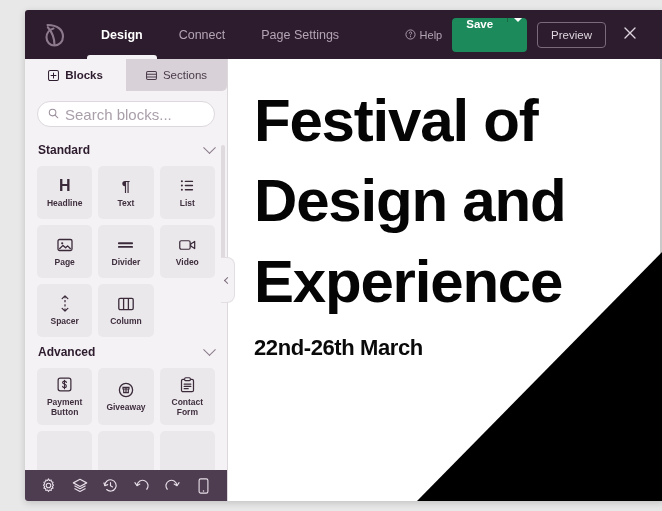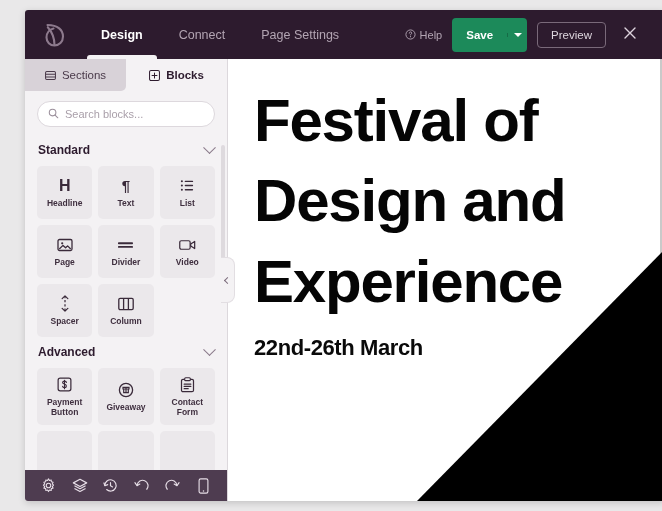--- a/index.html
+++ b/index.html
@@ -82,21 +82,21 @@
     align-items: center;
     gap: 4px;
     color: #b3a5b3;
     font-size: 11px;
     cursor: pointer;
   }
   .help-link svg { display:block; }
 
   .save-group {
     display: flex;
-    align-items: center;
+    align-items: flex-start;
     height: 34px;
     border-radius: 4px;
     overflow: hidden;
     background: #1c8a5a;
   }
   .save-btn {
     padding: 0 14px;
     display: flex;
     align-items: center;
     color: #fff;
@@ -193,21 +193,21 @@
     display: flex;
     align-items: center;
     padding: 0 10px;
     gap: 6px;
   }
   .search-box input {
     border: 0;
     outline: 0;
     background: transparent;
     font-family: "Liberation Sans", sans-serif;
-    font-size: 11px;
+    font-size: 15px;
     color: #3a2a3a;
     width: 100%;
   }
   .search-box input::placeholder { color: #a99fa9; }
 
   .sidebar-scroll {
     flex: 1 1 auto;
     overflow: hidden;
     padding: 0 12px;
     position: relative;
@@ -450,37 +450,37 @@
       </div>
 
     </div>
   </div>
 
   <div id="body-row">
 
     <div id="sidebar">
 
       <div class="panel-tabs">
+        <div class="panel-tab active">
+          <span>
+            <svg width="11" height="11" viewBox="0 0 12 12" fill="none">
+              <rect x="0.6" y="0.6" width="10.8" height="10.8" rx="1.6" stroke="#2d1b2e" stroke-width="1.1"></rect>
+              <path d="M6 3.3 V8.7 M3.3 6 H8.7" stroke="#2d1b2e" stroke-width="1.1" stroke-linecap="round"></path>
+            </svg>
+          </span>
+          <span>Blocks</span>
+        </div>
         <div class="panel-tab">
           <span>
             <svg width="11" height="11" viewBox="0 0 12 12" fill="none">
               <rect x="0.6" y="1.6" width="10.8" height="8.8" rx="1.3" stroke="#4a3a4a" stroke-width="1.1"></rect>
               <path d="M0.6 4.6 H11.4 M0.6 7.6 H11.4" stroke="#4a3a4a" stroke-width="1.1"></path>
             </svg>
           </span>
           <span>Sections</span>
-        </div>
-        <div class="panel-tab active">
-          <span>
-            <svg width="11" height="11" viewBox="0 0 12 12" fill="none">
-              <rect x="0.6" y="0.6" width="10.8" height="10.8" rx="1.6" stroke="#2d1b2e" stroke-width="1.1"></rect>
-              <path d="M6 3.3 V8.7 M3.3 6 H8.7" stroke="#2d1b2e" stroke-width="1.1" stroke-linecap="round"></path>
-            </svg>
-          </span>
-          <span>Blocks</span>
         </div>
       </div>
 
       <div class="search-row">
         <div class="search-box">
           <span>
             <svg width="11" height="11" viewBox="0 0 12 12" fill="none">
               <circle cx="5" cy="5" r="3.6" stroke="#9b8f9b" stroke-width="1.15"></circle>
               <path d="M7.7 7.7 L10.7 10.7" stroke="#9b8f9b" stroke-width="1.15" stroke-linecap="round"></path>
             </svg>

